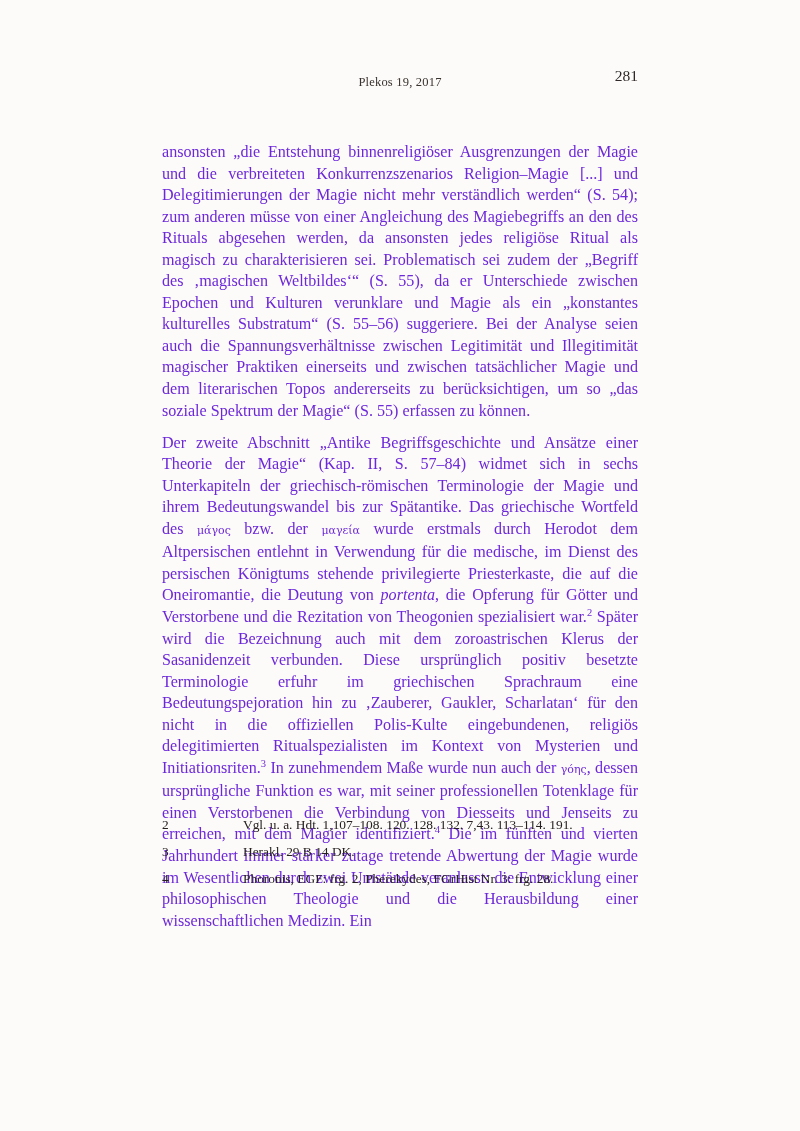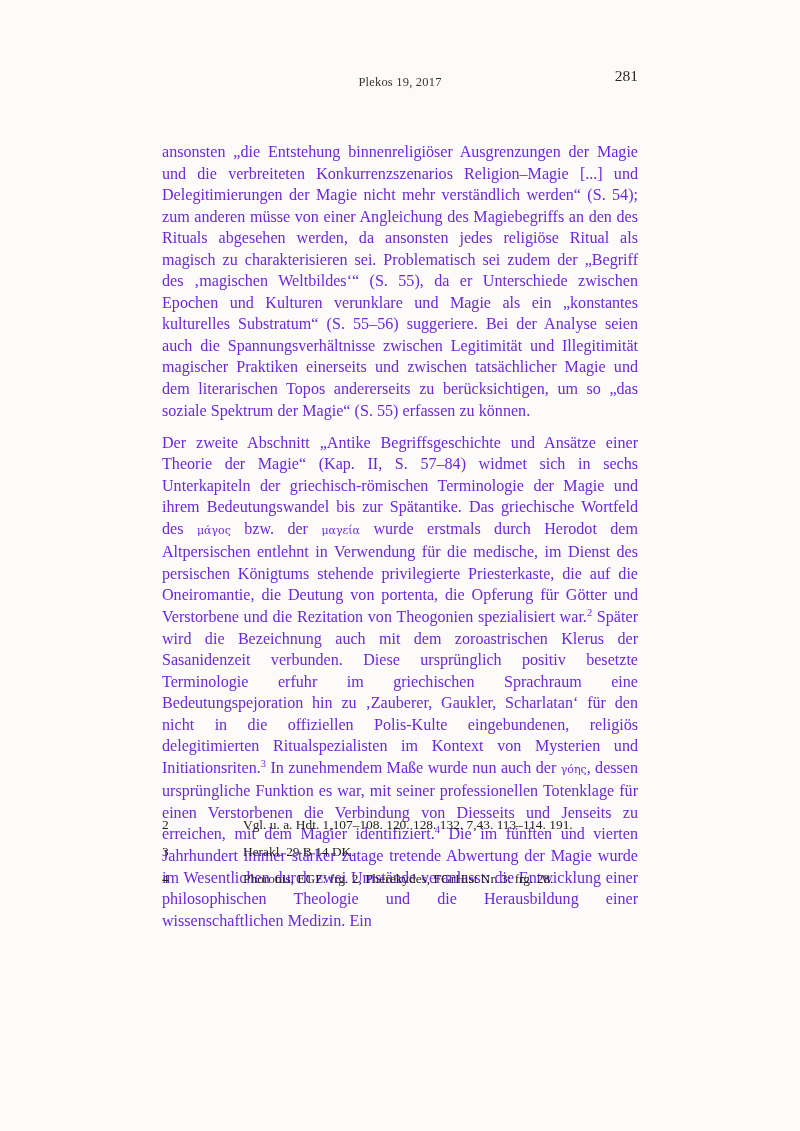--- a/index.html
+++ b/index.html
@@ -62,21 +62,21 @@
     text-align: justify;
     text-justify: inter-word;
     color: #6d28d9;
     hyphens: none;
     word-spacing: 0.1px;
   }
   p.body-par + p.body-par {
     margin-top: 10.5px;
   }
 
-  .it { }
+  .it { font-style: italic; }
   .grk { font-family: "DejaVu Serif", "Liberation Serif", serif; font-size: 11px; }
   sup.fn {
     font-size: 10.5px;
     vertical-align: super;
     line-height: 0;
   }
 
   .footnotes {
     position: absolute;
     top: 818px;

